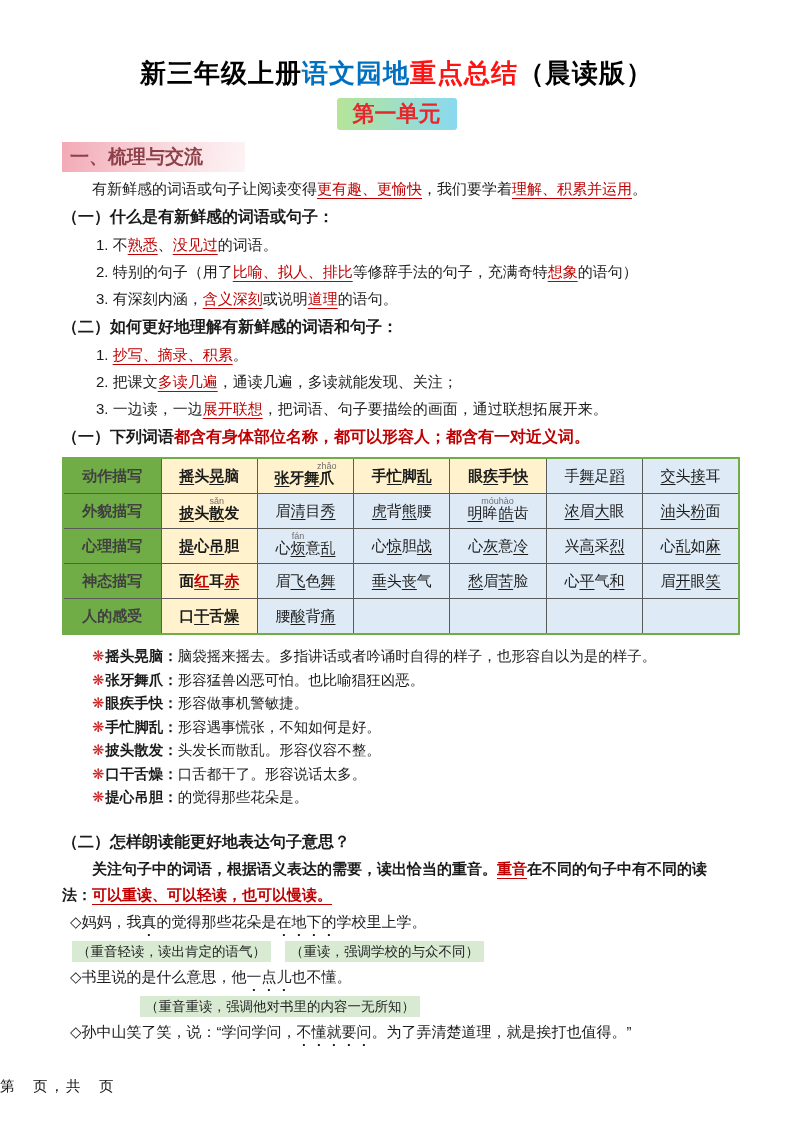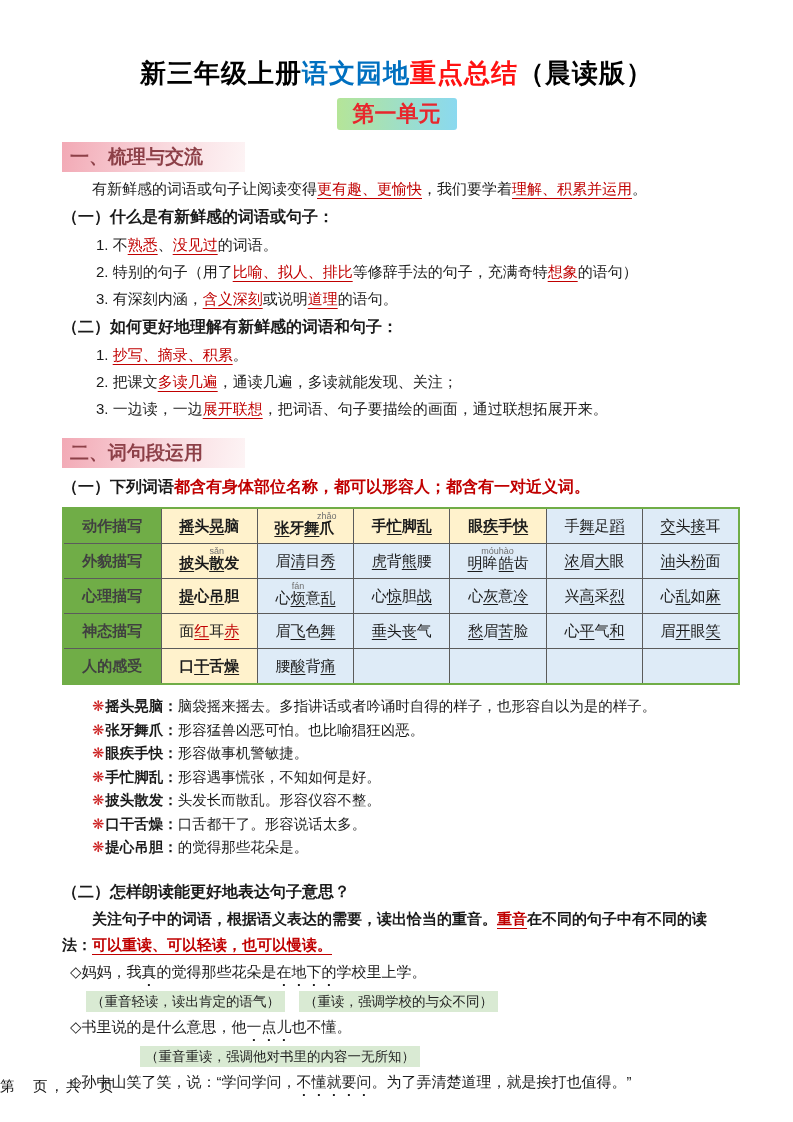--- a/index.html
+++ b/index.html
@@ -107,21 +107,20 @@
     </div>
 
   <div class="sub-head">（二）如何更好地理解有新鲜感的词语和句子：</div>
   <div id="s1-sub2-items">
       <div class="list-item"><span>1. </span><span class="red ul">抄写、摘录、积累</span><span>。</span></div>
       <div class="list-item"><span>2. 把课文</span><span class="red ul">多读几遍</span><span>，通读几遍，多读就能发现、关注；</span></div>
       <div class="list-item"><span>3. 一边读，一边</span><span class="red ul">展开联想</span><span>，把词语、句子要描绘的画面，通过联想拓展开来。</span></div>
     </div>
 
   
-  <div class="sec-head sec2-gap">二、词句段运用</div>
   <div class="sub-head"><span class="bold">（一）下列词语</span><span class="bold red">都含有身体部位名称，都可以形容人；都含有一对近义词。</span></div>
 
   <table class="vocab">
     <colgroup>
       <col style="width:98px">
         <col>
         <col>
         <col>
         <col>
         <col>
@@ -150,21 +149,21 @@
           <td class="rowlabel">心理描写</td>
           <td class="bg-y" style="font-weight: bold;"><span class="cul">提</span><span>心</span><span class="cul">吊</span><span>胆</span></td>
           <td class="bg-b"><span>心</span><ruby><span class="cul">烦</span><rt>fán</rt></ruby><span>意</span><span class="cul">乱</span></td>
           <td class="bg-b"><span>心</span><span class="cul">惊</span><span>胆</span><span class="cul">战</span></td>
           <td class="bg-b"><span>心</span><span class="cul">灰</span><span>意</span><span class="cul">冷</span></td>
           <td class="bg-b"><span>兴</span><span class="cul">高</span><span>采</span><span class="cul">烈</span></td>
           <td class="bg-b"><span>心</span><span class="cul">乱</span><span>如</span><span class="cul">麻</span></td>
         </tr>
         <tr>
           <td class="rowlabel">神态描写</td>
-          <td class="bg-y" style="font-weight: normal;"><span>面</span><span class="cul cred">红</span><span>耳</span><span class="cul cred">赤</span></td>
+          <td class="bg-y" style="font-weight: bold;"><span>面</span><span class="cul cred">红</span><span>耳</span><span class="cul cred">赤</span></td>
           <td class="bg-b"><span>眉</span><span class="cul">飞</span><span>色</span><span class="cul">舞</span></td>
           <td class="bg-b"><span class="cul">垂</span><span>头</span><span class="cul">丧</span><span>气</span></td>
           <td class="bg-b"><span class="cul">愁</span><span>眉</span><span class="cul">苦</span><span>脸</span></td>
           <td class="bg-b"><span>心</span><span class="cul">平</span><span>气</span><span class="cul">和</span></td>
           <td class="bg-b"><span>眉</span><span class="cul">开</span><span>眼</span><span class="cul">笑</span></td>
         </tr>
         <tr>
           <td class="rowlabel">人的感受</td>
           <td class="bg-y" style="font-weight: bold;"><span>口</span><span class="cul">干</span><span>舌</span><span class="cul">燥</span></td>
           <td class="bg-b"><span>腰</span><span class="cul">酸</span><span>背</span><span class="cul">痛</span></td>
@@ -185,21 +184,21 @@
       <div class="def-line"><span class="star">❋</span><span class="term"><span>口</span><span>干</span><span>舌</span><span>燥</span>：</span><span>口舌都干了。形容说话太多。</span></div>
       <div class="def-line"><span class="star">❋</span><span class="term"><span>提</span><span>心</span><span>吊</span><span>胆</span>：</span><span>的觉得那些花朵是。</span></div>
     </div>
 
   <div class="sub-head" style="margin-top:18px">（二）怎样朗读能更好地表达句子意思？</div>
   <p class="para indent"><span class="bold">关注句子中的词语，根据语义表达的需要，读出恰当的重音。</span><span class="bold red ul">重音</span><span class="bold">在不同的句子中有不同的读法：</span><span class="bold red ul">可以重读、可以轻读，也可以慢读。</span></p>
 
   <div id="examples">
       <div class="example">
         <p class="sentence"><span>◇妈妈，我</span><span class="emdot">真</span><span>的觉得那些花朵是</span><span class="emdot">在地下的</span><span>学校里上学。</span></p>
-        <div class="notes" style="margin-left: 24px;"><span class="note">（重音轻读，读出肯定的语气）</span><span class="note">（重读，强调学校的与众不同）</span></div>
+        <div class="notes" style="margin-left: 10px;"><span class="note">（重音轻读，读出肯定的语气）</span><span class="note">（重读，强调学校的与众不同）</span></div>
       </div>
       <div class="example">
         <p class="sentence"><span>◇书里说的是什么意思，他</span><span class="emdot">一点儿</span><span>也不懂。</span></p>
         <div class="notes" style="margin-left: 78px;"><span class="note">（重音重读，强调他对书里的内容一无所知）</span></div>
       </div>
       <div class="example">
         <p class="sentence"><span>◇孙中山笑了笑，说：“学问学问，</span><span class="emdot">不懂就要问</span><span>。为了弄清楚道理，就是挨打也值得。”</span></p>
       </div>
     </div>
 

